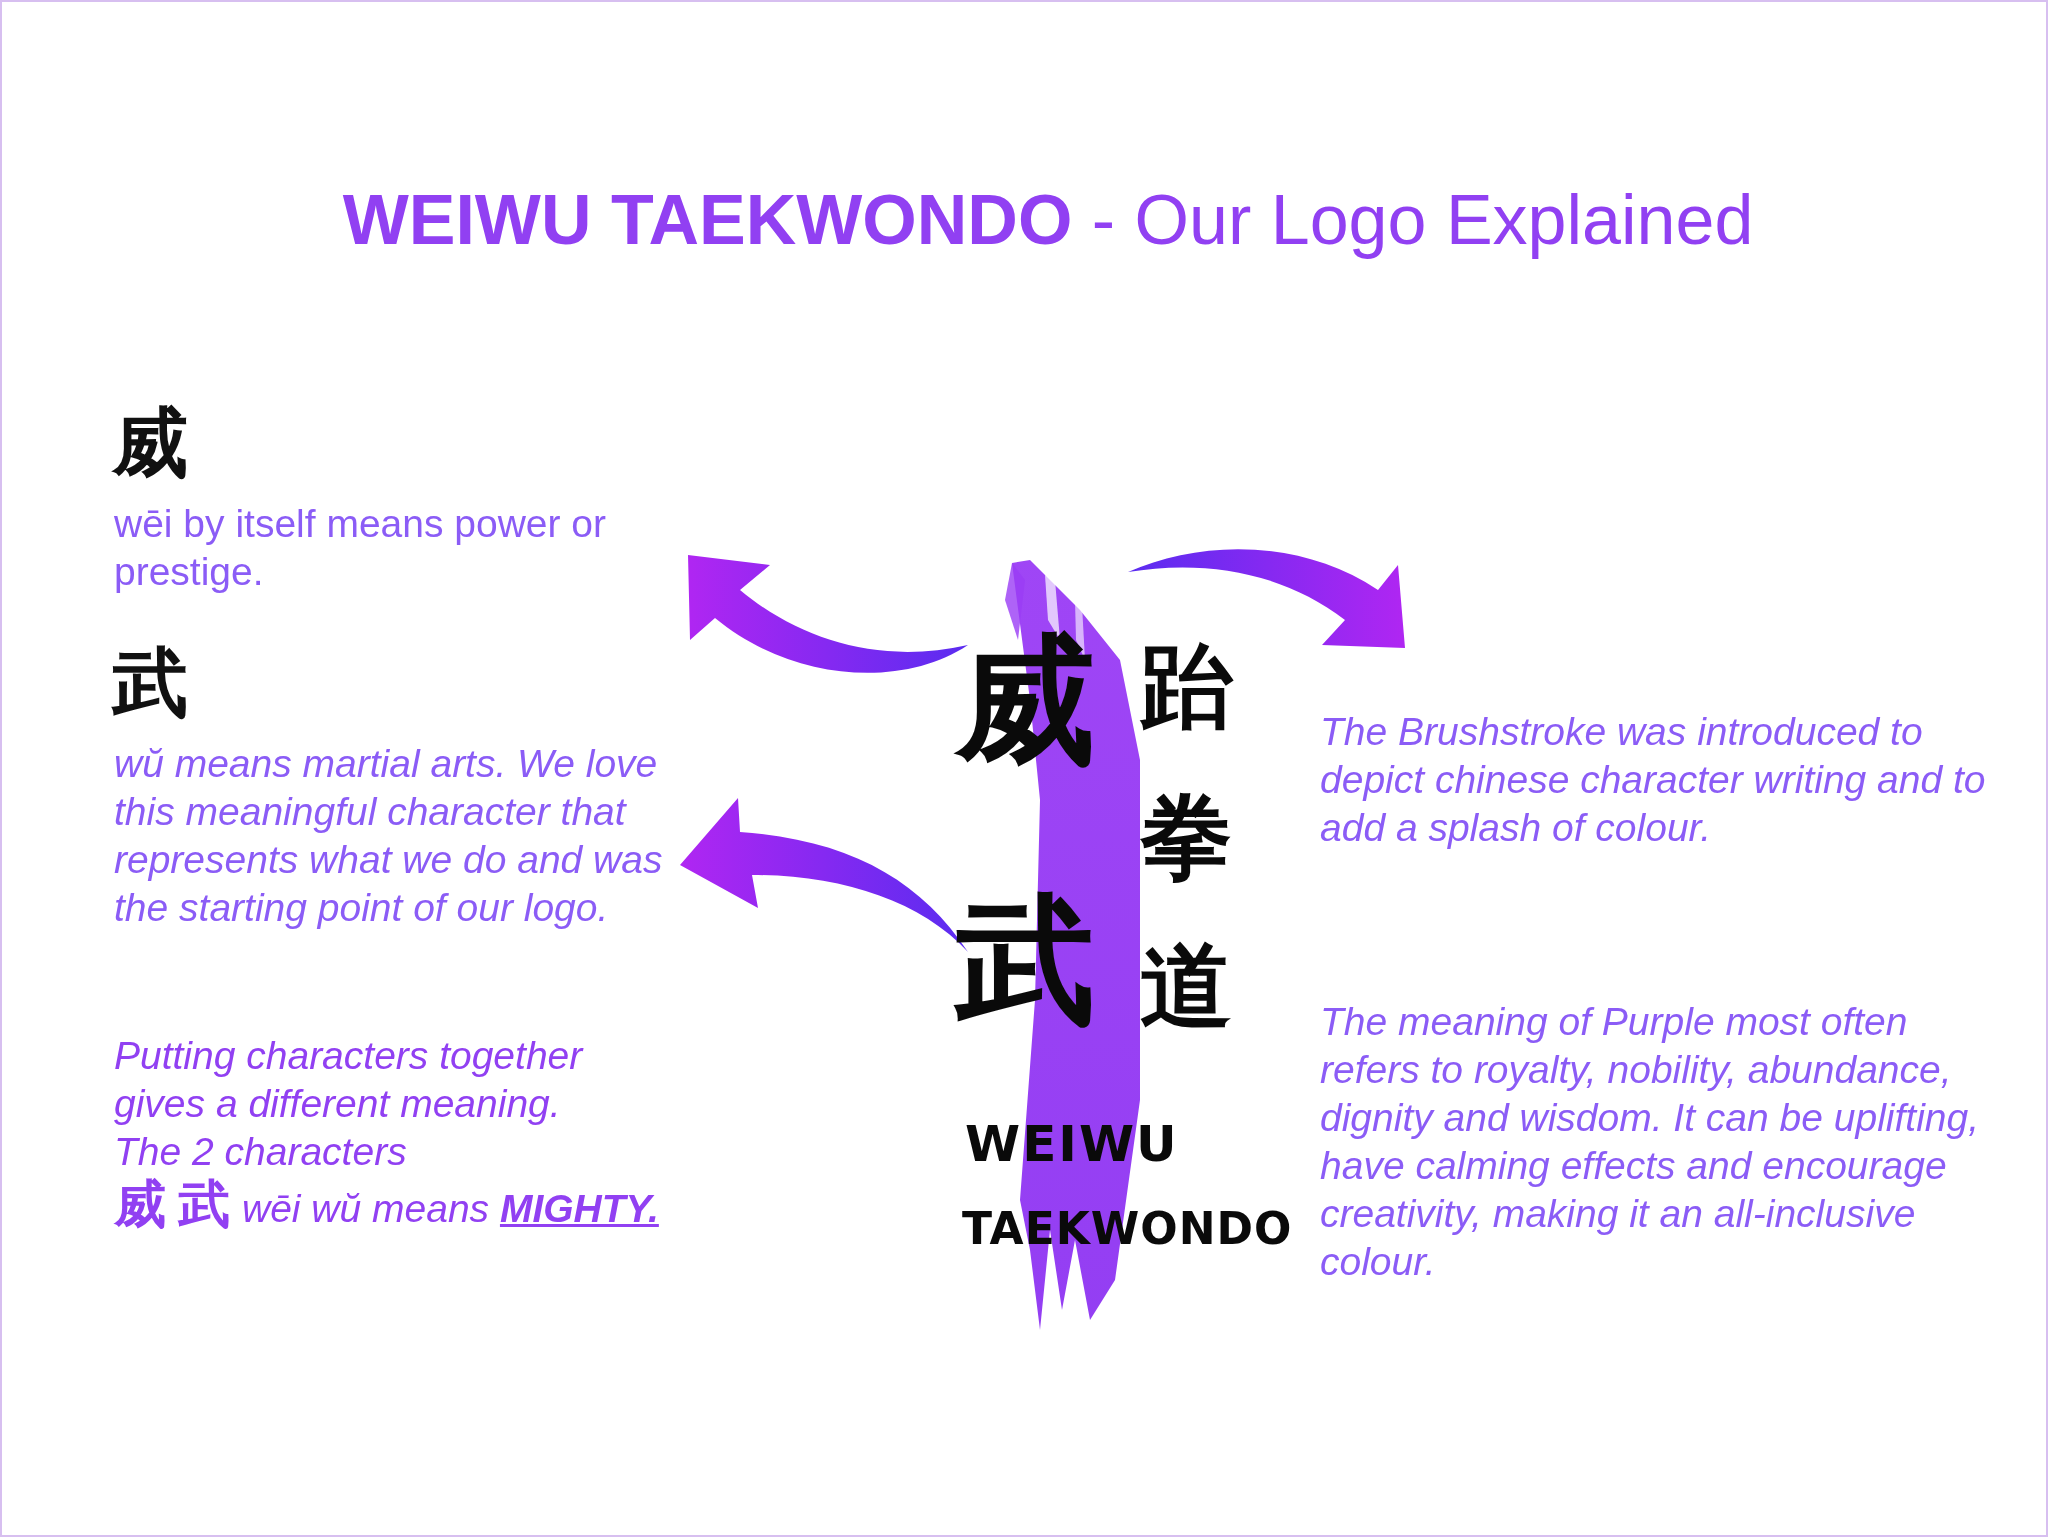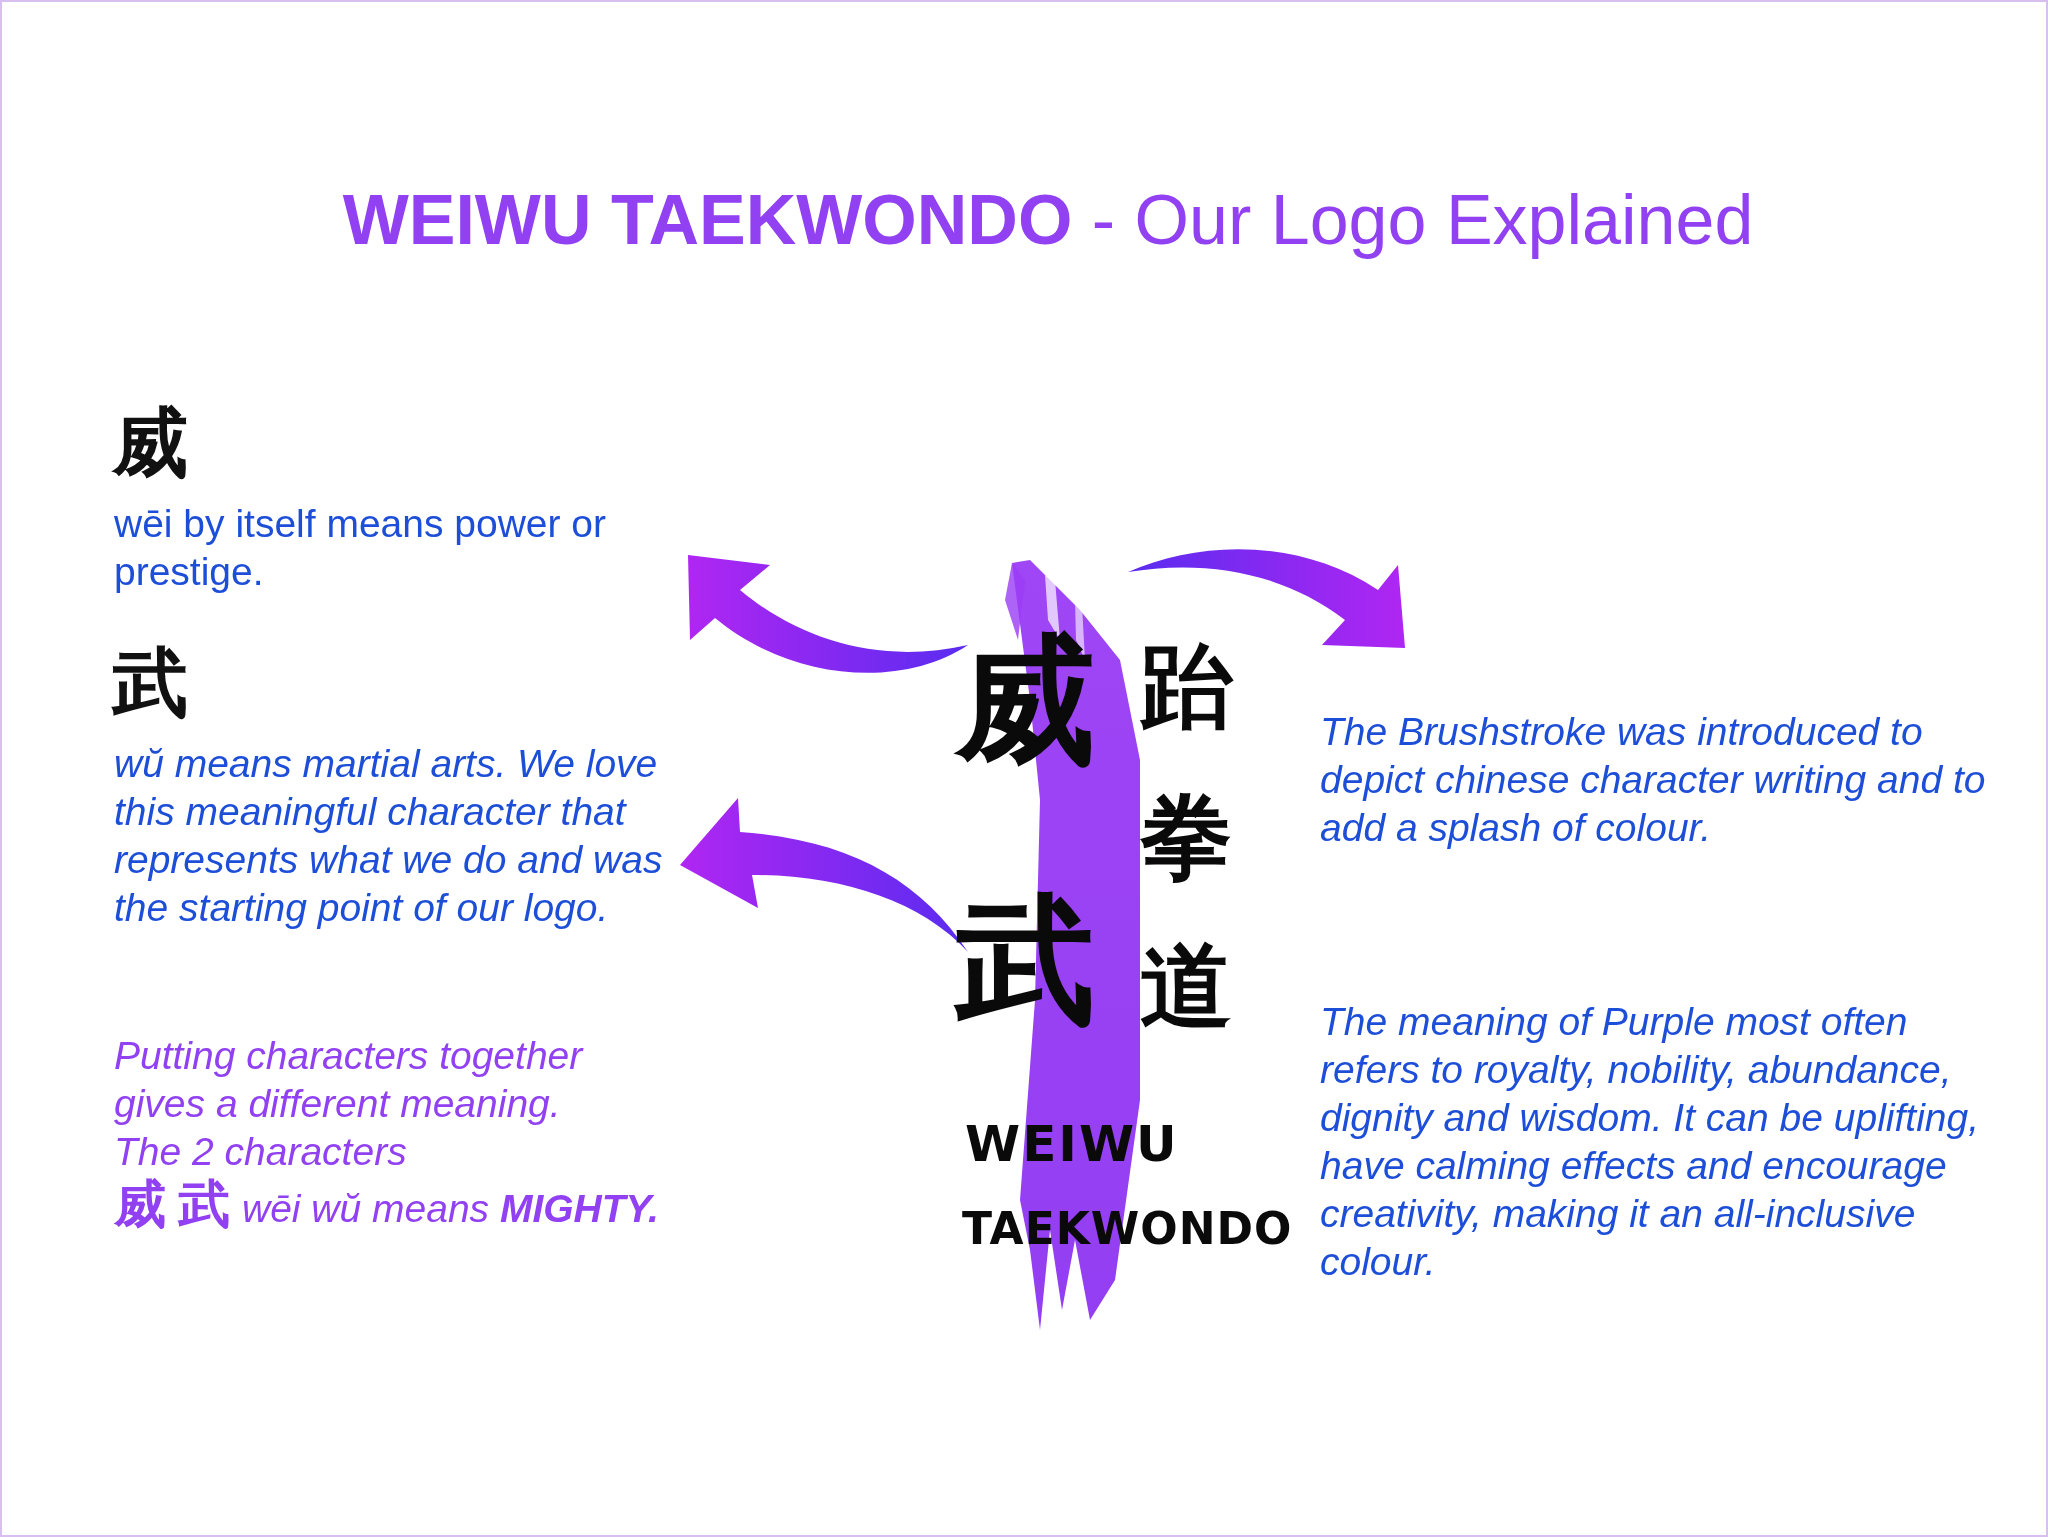--- a/index.html
+++ b/index.html
@@ -41,32 +41,32 @@
       font-family: "DejaVu Serif", serif;
       font-weight: bold;
       color: #111;
       font-size: 76px;
       line-height: 1;
     }
     .body-text {
       position: absolute;
       font-size: 39px;
       line-height: 48px;
-      color: #1d4ed8;
+      color: #8b5cf6;
     }
     .italic { font-style: italic; }
     .purple { color: #9140f2; }
     .cn-inline {
       font-family: Liberation Sans, sans-serif;
       font-weight: bold;
       font-style: normal;
       font-size: 52px;
       letter-spacing: 12px;
     }
-    .mighty { font-weight: bold; }
+    .mighty { font-weight: bold; text-decoration: underline; }
 
     .logo {
       position: absolute;
       left: 940px;
       top: 550px;
       width: 340px;
       height: 800px;
     }
     .logo .cn-main {
       position: absolute;

